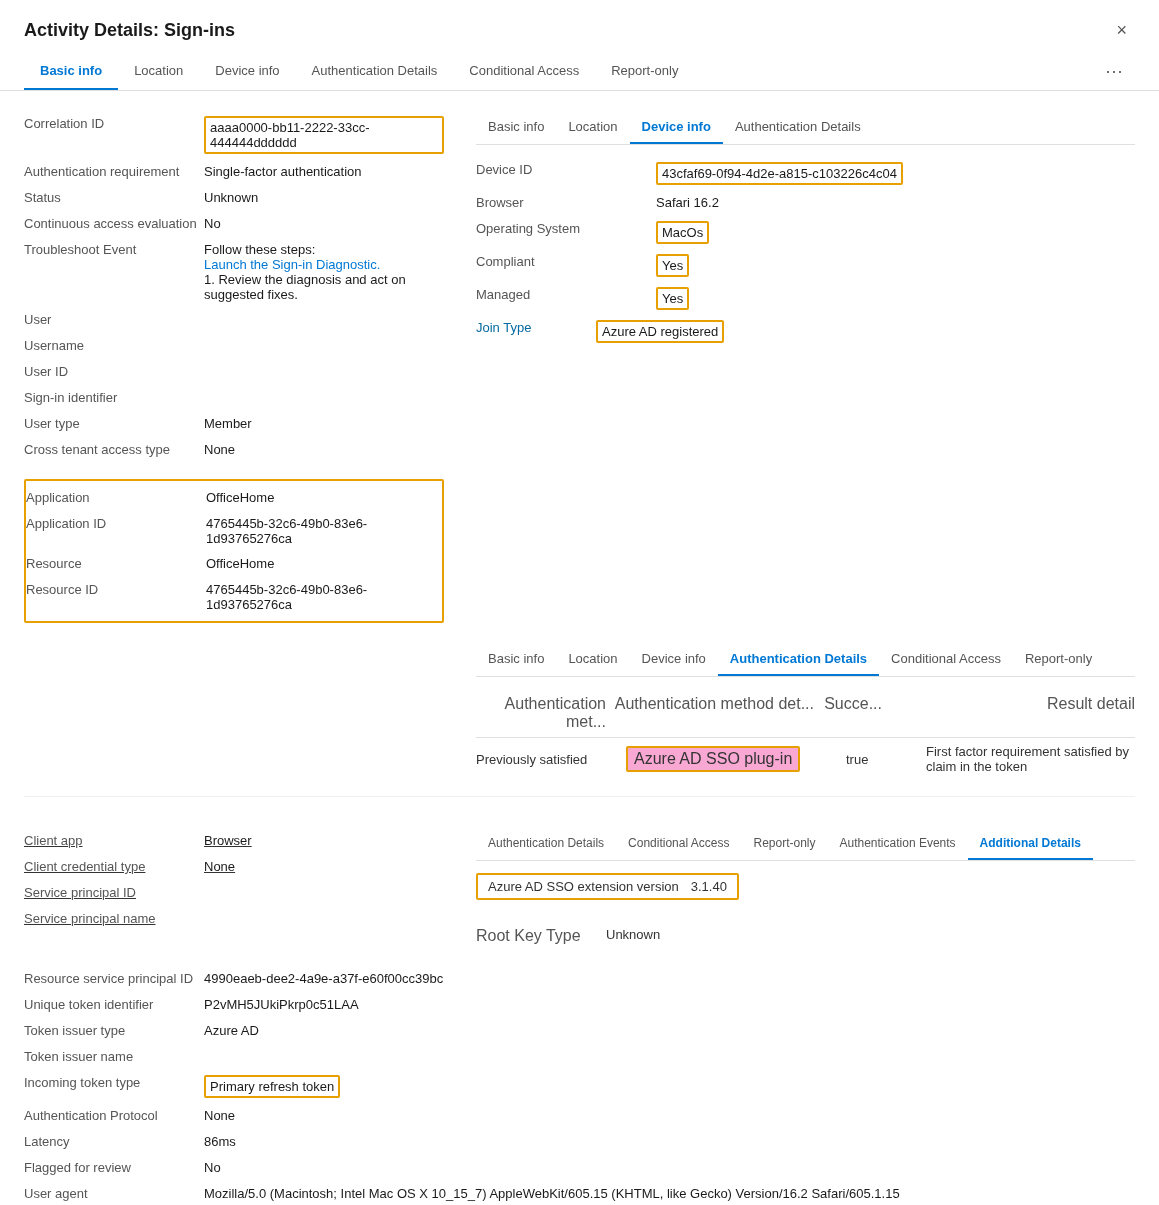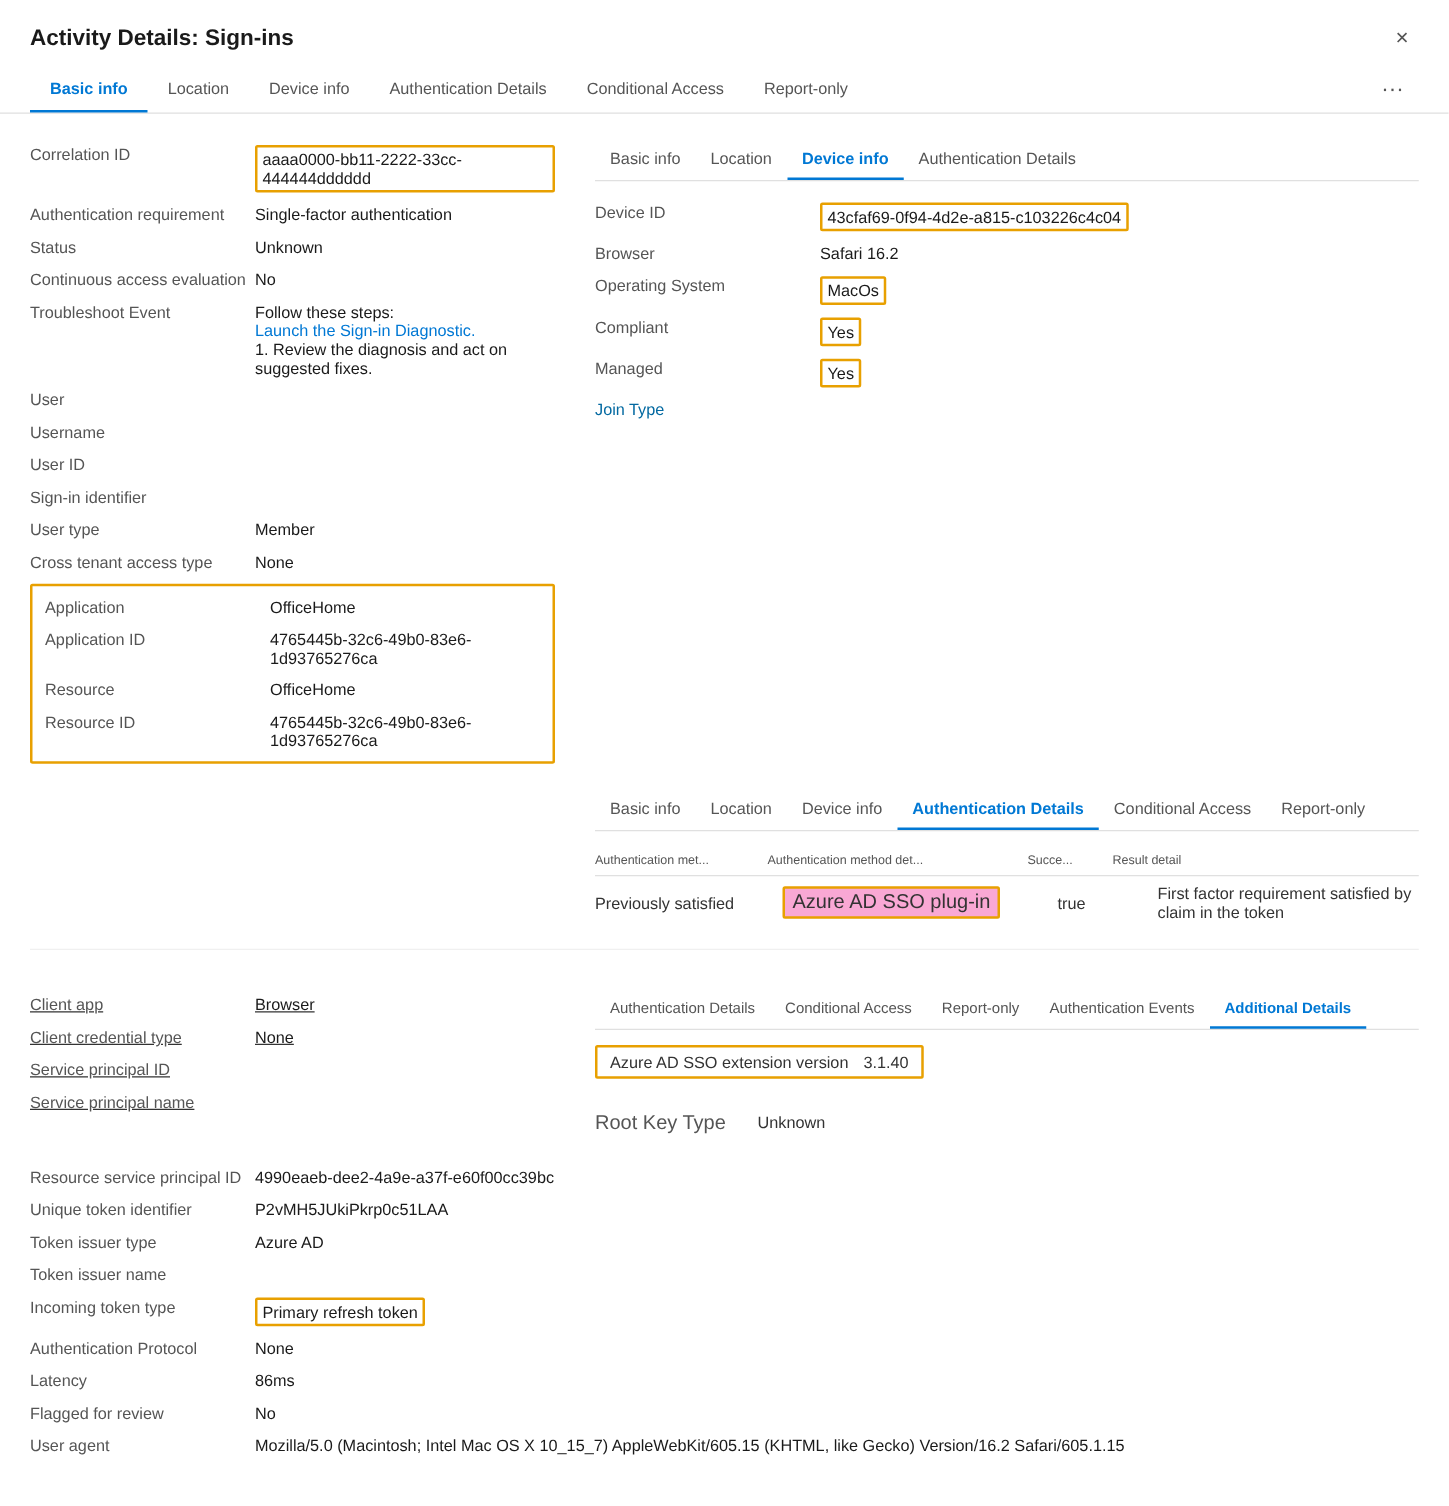--- a/index.html
+++ b/index.html
@@ -118,23 +118,24 @@
     }
     .sub-tab-item.active {
       color: #0078d4;
       border-bottom: 2px solid #0078d4;
       font-weight: 600;
     }
     .table-header {
       display: flex;
       gap: 8px;
       padding: 6px 0;
-      font-size: 10px;
+      font-size: 16px;
       color: #555;
       border-bottom: 1px solid #e0e0e0;
+      text-align: right;
     }
     .table-row {
       display: flex;
       gap: 20px;
       padding: 6px 0;
       font-size: 13px;
       align-items: center;
     }
     .col-auth-method { flex: 0 0 130px; }
     .col-auth-detail { flex: 0 0 200px; }
@@ -262,21 +263,21 @@
       </div>
       <div class="info-row">
         <span class="info-label">User type</span>
         <span class="info-value">Member</span>
       </div>
       <div class="info-row">
         <span class="info-label">Cross tenant access type</span>
         <span class="info-value">None</span>
       </div>
 
-      <div style="border: 2px solid #e8a000; border-radius: 2px; padding: 4px 10px; margin-top: 4px;">
+      <div style="border: 2px solid #e8a000; border-radius: 2px; padding: 4px 0; margin-top: 16px;">
         <div class="info-row">
           <span class="info-label">Application</span>
           <span class="info-value">OfficeHome</span>
         </div>
         <div class="info-row">
           <span class="info-label">Application ID</span>
           <span class="info-value">4765445b-32c6-49b0-83e6-1d93765276ca</span>
         </div>
         <div class="info-row">
           <span class="info-label">Resource</span>
@@ -325,20 +326,23 @@
 
       <div class="info-row">
         <span class="info-label">Managed</span>
         <span class="info-value">
           <span class="highlighted-box">Yes</span>
         </span>
       </div>
 
       <div class="info-row">
         <span style="flex: 0 0 120px; color: #0369a1; font-size: 13px;">Join Type</span>
+        <span class="info-value">
+          <span class="highlighted-box">Azure AD registered</span>
+        </span>
       </div>
     </div>
   </div>
 
   <div style="padding: 0 24px 16px 24px; display: flex; gap: 32px;">
     <div style="flex: 0 0 420px;"></div>
     <div style="flex: 1;">
 
       <div class="sub-tab-bar">
         <span class="sub-tab-item">Basic info</span>

